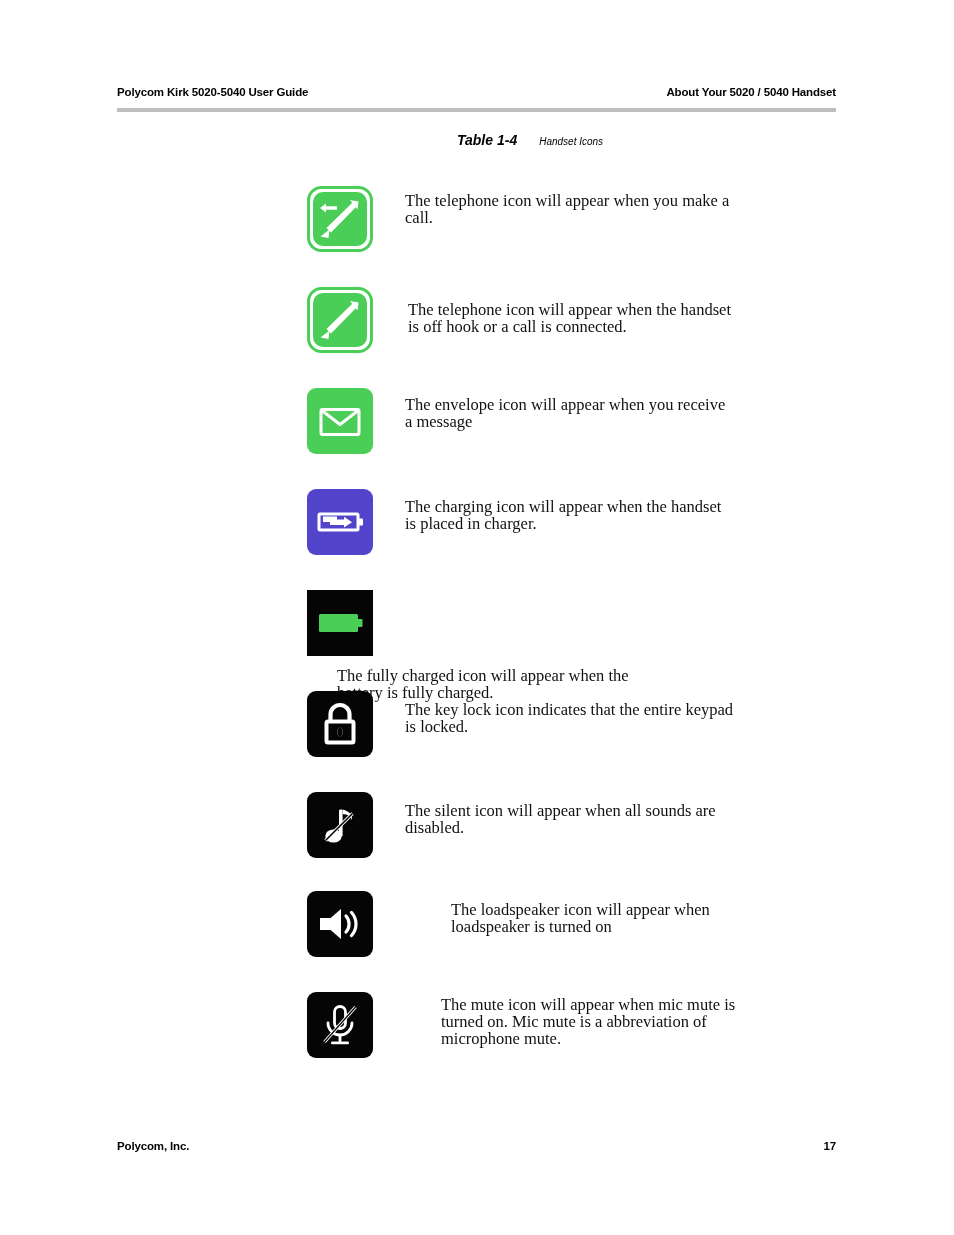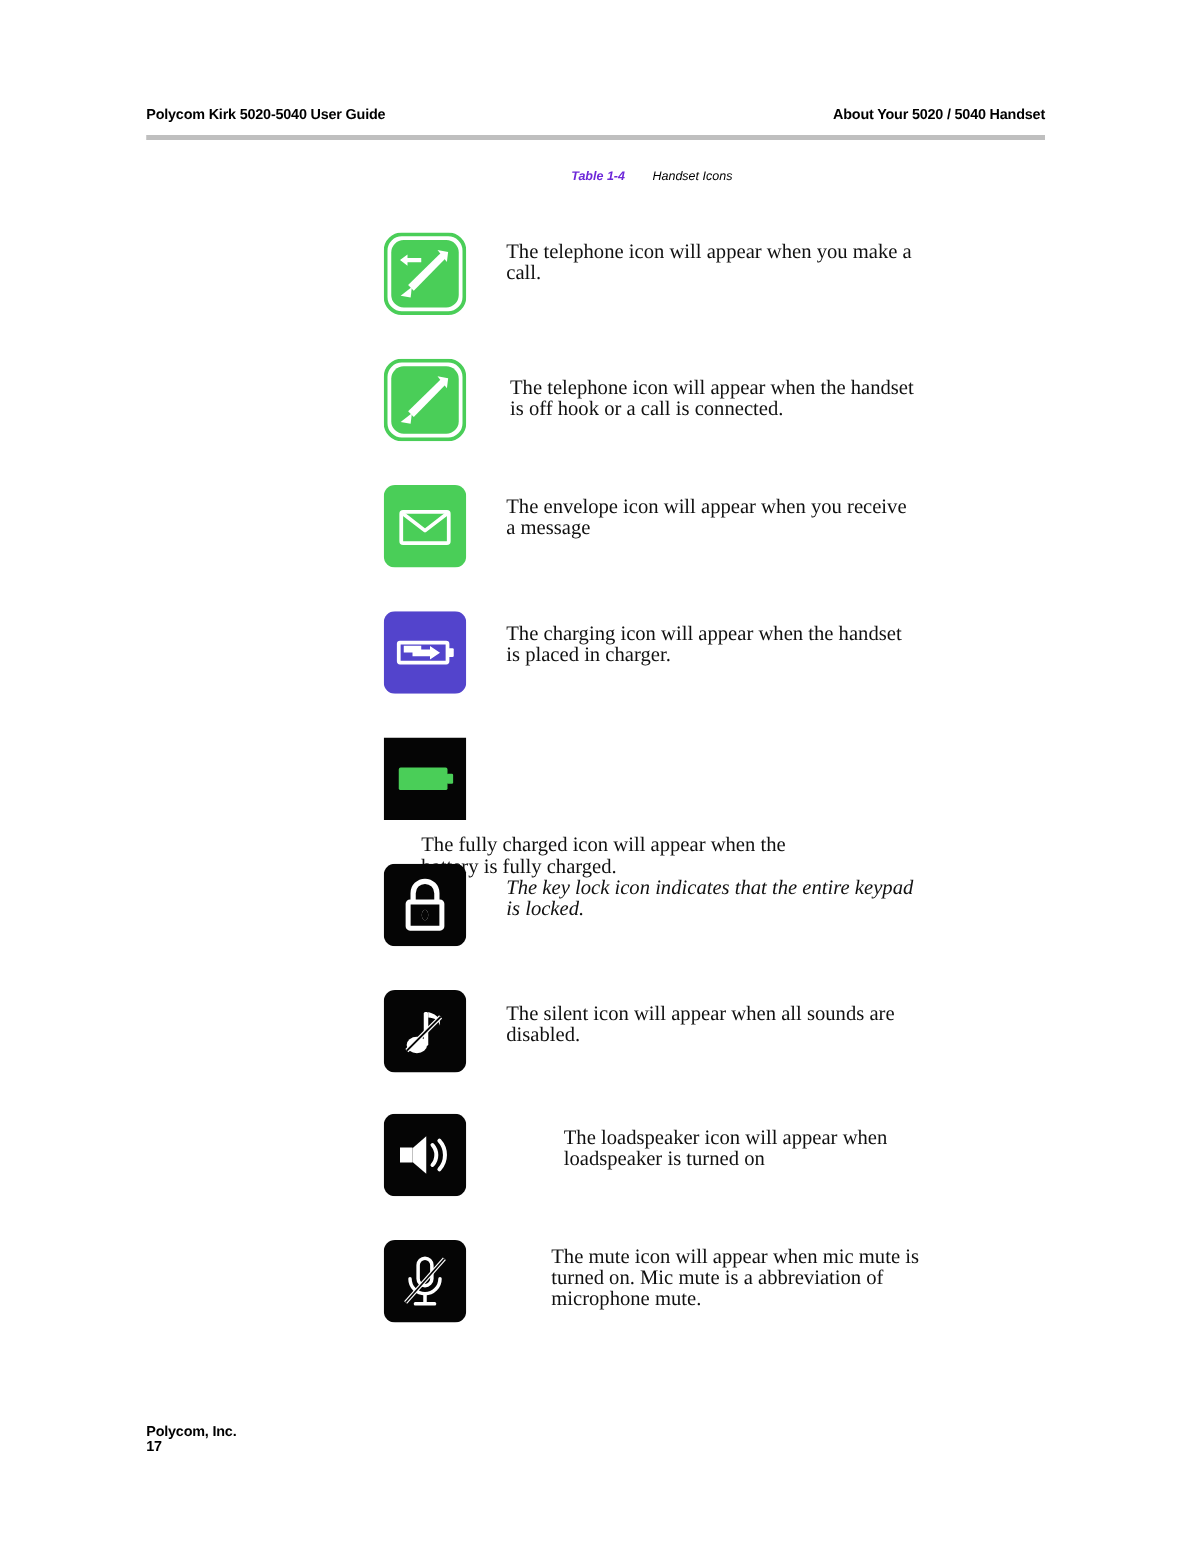--- a/index.html
+++ b/index.html
@@ -56,22 +56,22 @@
     position: absolute;
     left: 457px;
     top: 132px;
     font-size: 15px;
     white-space: nowrap;
   }
   .caption-label {
     font-family: "Liberation Sans", sans-serif;
     font-weight: bold;
     font-style: italic;
-    color: #6d28d9;
-    font-size: 10px;
+    color: #000000;
+    font-size: 14px;
   }
   .caption-title {
     font-family: "Liberation Sans", sans-serif;
     font-style: italic;
     color: #000000;
     font-size: 10px;
     margin-left: 22px;
   }
 
   
@@ -120,40 +120,39 @@
   .r6 { top: 792px; }
   .r7 { top: 891px; gap: 46px; }
   .r8 { top: 992px; gap: 36px; }
 
   
   .r0 .row-text { padding-top: 6px; }
   .r1 .row-text { padding-top: 14px; margin-left: 33px; }
   .r2 .row-text { padding-top: 8px; }
   .r3 .row-text { padding-top: 9px; }
   .r4 .row-text { padding-top: 9px; }
-  .r5 .row-text { padding-top: 10px; font-style: italic; }
+  .r5 .row-text { padding-top: 10px; }
   .r6 .row-text { padding-top: 10px; }
   .r7 .row-text { padding-top: 10px; }
   .r8 .row-text { padding-top: 4px; }
 
   
   .footer {
     position: absolute;
     left: 117px;
     top: 1140px;
     width: 719px;
     display: flex;
     justify-content: space-between;
     align-items: baseline;
     font-family: "Liberation Sans", sans-serif;
     font-weight: bold;
     font-size: 11.5px;
     letter-spacing: -0.15px;
     color: #000000;
-    flex-direction: column;
   }
 </style>
 </head>
 <body>
 
 <div class="page">
 
   <div class="header">
     <span class="header-left">Polycom Kirk 5020-5040 User Guide</span>
     <span class="header-right">About Your 5020 / 5040 Handset</span>

